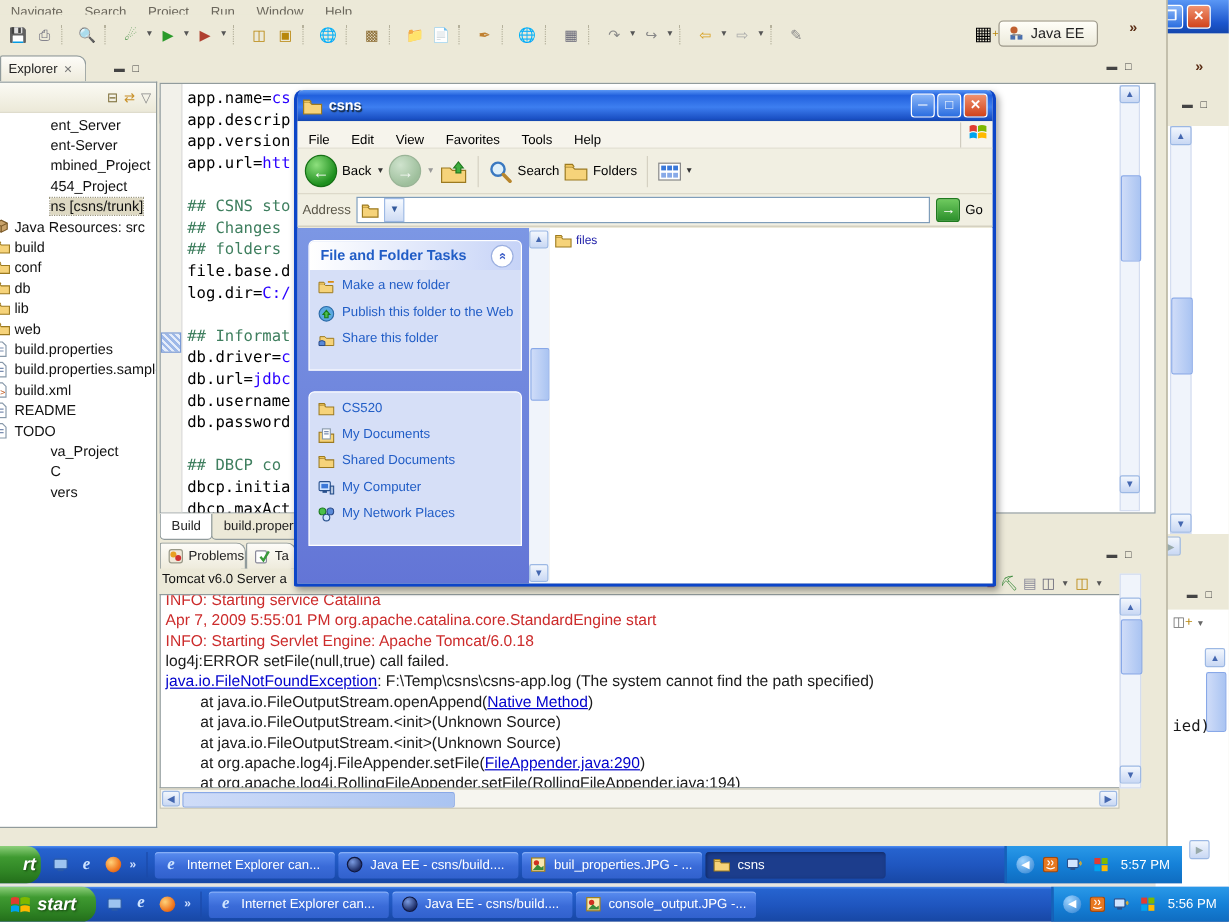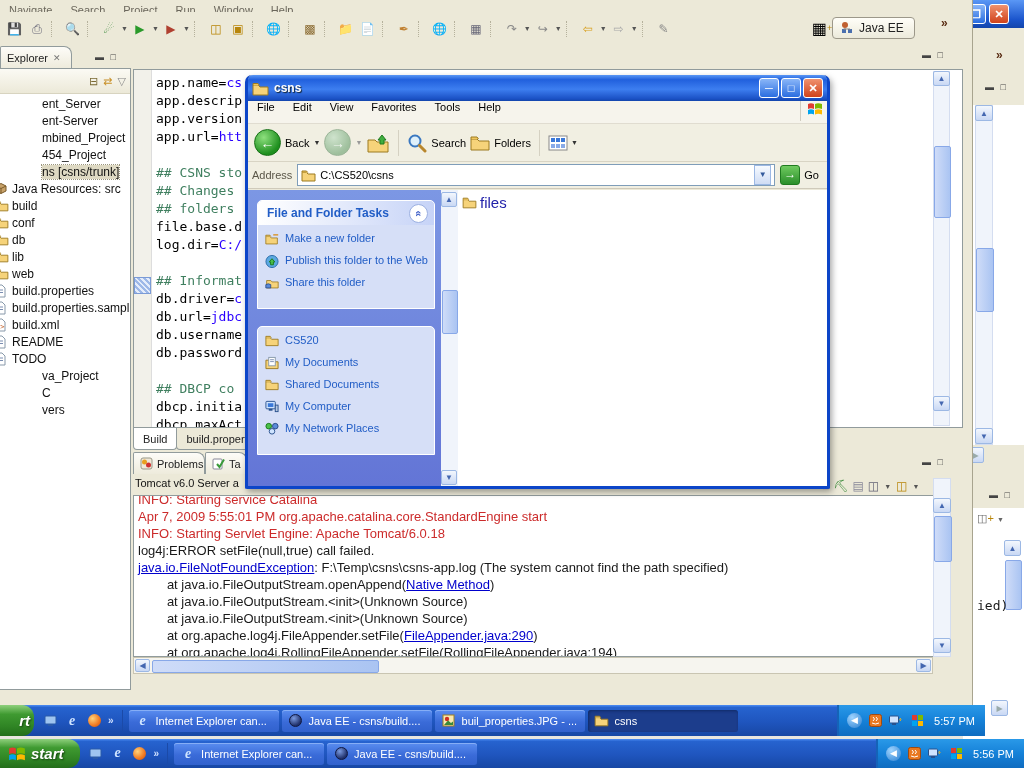--- a/index.html
+++ b/index.html
@@ -87,21 +87,21 @@
   #cons-hscroll{position:absolute;left:133px;top:657px;width:800px;height:17px;background:#f6f5ef;border:1px solid #c9c5b2;box-sizing:border-box;}
 
   
   #xp-window{left:245px;top:75px;width:585px;height:414px;z-index:2;
       border:3px solid #0c45c8;border-top:none;border-radius:7px 7px 2px 2px;box-sizing:border-box;
       background:#ece9d8;box-shadow:2px 3px 6px rgba(0,0,0,.35);}
   #xp-titlebar{height:26px;border-radius:5px 5px 0 0;display:flex;align-items:center;padding:0 4px;
       background:linear-gradient(180deg,#5a97f5 0%,#2160dd 18%,#3d7ef0 55%,#1a50c4 92%,#1345ab 100%);}
   #xp-title-text{color:#fff;font-weight:bold;font-size:12px;margin-left:5px;flex:1;text-shadow:1px 1px 1px #123;}
   #xp-titlebar .xpbtn{position:static;margin-left:2px;flex:none;}
-  #xp-menubar{height:22px;background:#f6f4ec;border-bottom:1px solid #e0dcd0;display:flex;align-items:flex-start;}
+  #xp-menubar{height:22px;background:#f6f4ec;border-bottom:1px solid #e0dcd0;display:flex;align-items:flex-end;}
   #xp-menubar .mi{font-size:11px;color:#000;padding:0 9px;}
   #xp-flag{margin-left:auto;margin-right:4px;border-left:1px solid #d0ccc0;padding-left:6px;}
   #xp-toolbar{height:37px;background:#f1efe2;border-bottom:1px solid #d8d4c4;display:flex;align-items:center;gap:4px;padding:0 6px;}
   .xpt-label{font-size:11px;color:#000;}
   .circ{width:25px;height:25px;border-radius:50%;display:flex;align-items:center;justify-content:center;
       color:#fff;font-size:14px;font-weight:bold;}
   .circ.back{background:radial-gradient(circle at 35% 30%,#8ee07e,#1e8f1e 70%);border:1px solid #157015;}
   .circ.fwd{background:radial-gradient(circle at 35% 30%,#cfe3cd,#9ebf9c 70%);border:1px solid #9ab497;color:#f2f7f1;}
   .vsep{width:1px;height:26px;background:#d5d1c2;margin:0 4px;}
   #xp-addressbar{height:26px;background:#f1efe2;border-bottom:1px solid #cfcaba;display:flex;align-items:center;padding:0 4px;gap:5px;}
@@ -121,21 +121,21 @@
   .xp-panel-h .pt{font-size:12px;font-weight:bold;color:#215dc6;flex:1;}
   .chev-circle{width:17px;height:17px;border-radius:50%;background:#fff;border:1px solid #9cb0e0;
       color:#4060c8;display:flex;align-items:center;justify-content:center;}
   .chev-circle i{font-style:normal;display:inline-block;transform:rotate(90deg);font-size:11px;font-weight:bold;line-height:1;}
   .xp-panel-body{padding:7px 4px 10px 7px;}
   .task-item{display:flex;align-items:flex-start;gap:6px;margin-bottom:8px;}
   .task-item .tlink{font-size:11px;color:#215dc6;line-height:13px;}
   #xp-scroll{width:17px;background:#f0f4fb;position:relative;}
   #xp-content{flex:1;background:#fff;position:relative;}
   .file-item{position:absolute;left:4px;top:4px;display:flex;align-items:center;gap:3px;}
-  .file-item .flabel{font-size:15px;color:#2222aa;}
+  .file-item .flabel{font-size:10px;color:#2222aa;}
 
   
   .bar{position:absolute;display:flex;align-items:center;
       background:linear-gradient(180deg,#4e8ef5 0%,#2663cf 8%,#1f55be 55%,#1747a4 100%);}
   #ghost-bar{left:0;top:705px;width:985px;height:31px;z-index:1;}
   #real-bar{left:0;top:739px;width:1024px;height:29px;z-index:3;}
   .start-btn{height:100%;display:flex;align-items:center;gap:5px;color:#fff;font-weight:bold;font-style:italic;
       font-size:15px;padding:0 16px 0 8px;border-radius:0 12px 12px 0;
       background:linear-gradient(180deg,#8ed07c 0%,#3f9a31 30%,#2f8424 70%,#236e1a 100%);text-shadow:1px 1px 2px #14400e;}
   .start-frag{width:30px;padding:0 4px 0 0;justify-content:flex-end;overflow:hidden;}
@@ -534,21 +534,20 @@
     </div>
     <div id="xp-addressbar">
       <span id="addr-label">Address</span>
       <div id="addr-field">
         <span class="g">
           <svg width="15" height="13" viewBox="0 0 15 13">
               <path d="M1 3.5 L5.5 3.5 L7 5 L14 5 L14 12 L1 12 Z" fill="#f6d37a" stroke="#9c7a20"></path>
               <path d="M1 3.5 L1 2 L5.5 2 L6.8 3.6" fill="#f0c65c" stroke="#9c7a20"></path>
             </svg>
         </span>
-        <span id="addr-text">C:\CS520\csns</span>
         <span id="addr-drop">▼</span>
       </div>
       <span id="go-btn">
         <span class="go-ic">→</span>
         <span>Go</span>
       </span>
     </div>
     <div id="xp-body">
       <div id="xp-tasks">
         <div class="xp-panel" id="panel-tasks">
@@ -773,20 +772,30 @@
             <span style="color:#cfe4ff;font-family:'Liberation Serif',serif;font-style:italic;font-weight:bold;font-size:14px;">e</span>
           </span>
           <span>Internet Explorer can...</span>
         </div>
         <div class="tbtn">
           <span class="ticon16">
             <span style="width:13px;height:13px;border-radius:50%;display:inline-block;background:radial-gradient(circle at 35% 30%,#7a9ae0,#20306a 70%);border:1px solid #101840;box-sizing:border-box;"></span>
           </span>
           <span>Java EE - csns/build....</span>
         </div>
+        <div class="tbtn">
+          <span class="ticon16">
+            <svg width="13" height="13" viewBox="0 0 13 13">
+              <rect x="1" y="1" width="11" height="11" fill="#f8e8b0" stroke="#a08020"></rect>
+              <circle cx="5" cy="5" r="2.2" fill="#d03020"></circle>
+              <path d="M2 11 L6 6.5 L9 9 L11 7.5 L11 11 Z" fill="#3a8a3a"></path>
+            </svg>
+          </span>
+          <span>console_output.JPG -...</span>
+        </div>
       </div>
       <div class="tray">
         <span class="tray-chev">◀</span>
         <span class="ticon16">
           <svg width="13" height="13" viewBox="0 0 13 13">
             <rect x="0.5" y="0.5" width="12" height="12" rx="2" fill="#e87820" stroke="#a04a10"></rect>
             <path d="M4 3 Q7 5 4 7 M7 3 Q10 5 7 7" stroke="#fff" fill="none"></path>
             <path d="M3 9 Q6.5 11 10 9" stroke="#fff" fill="none"></path>
           </svg>
         </span>

